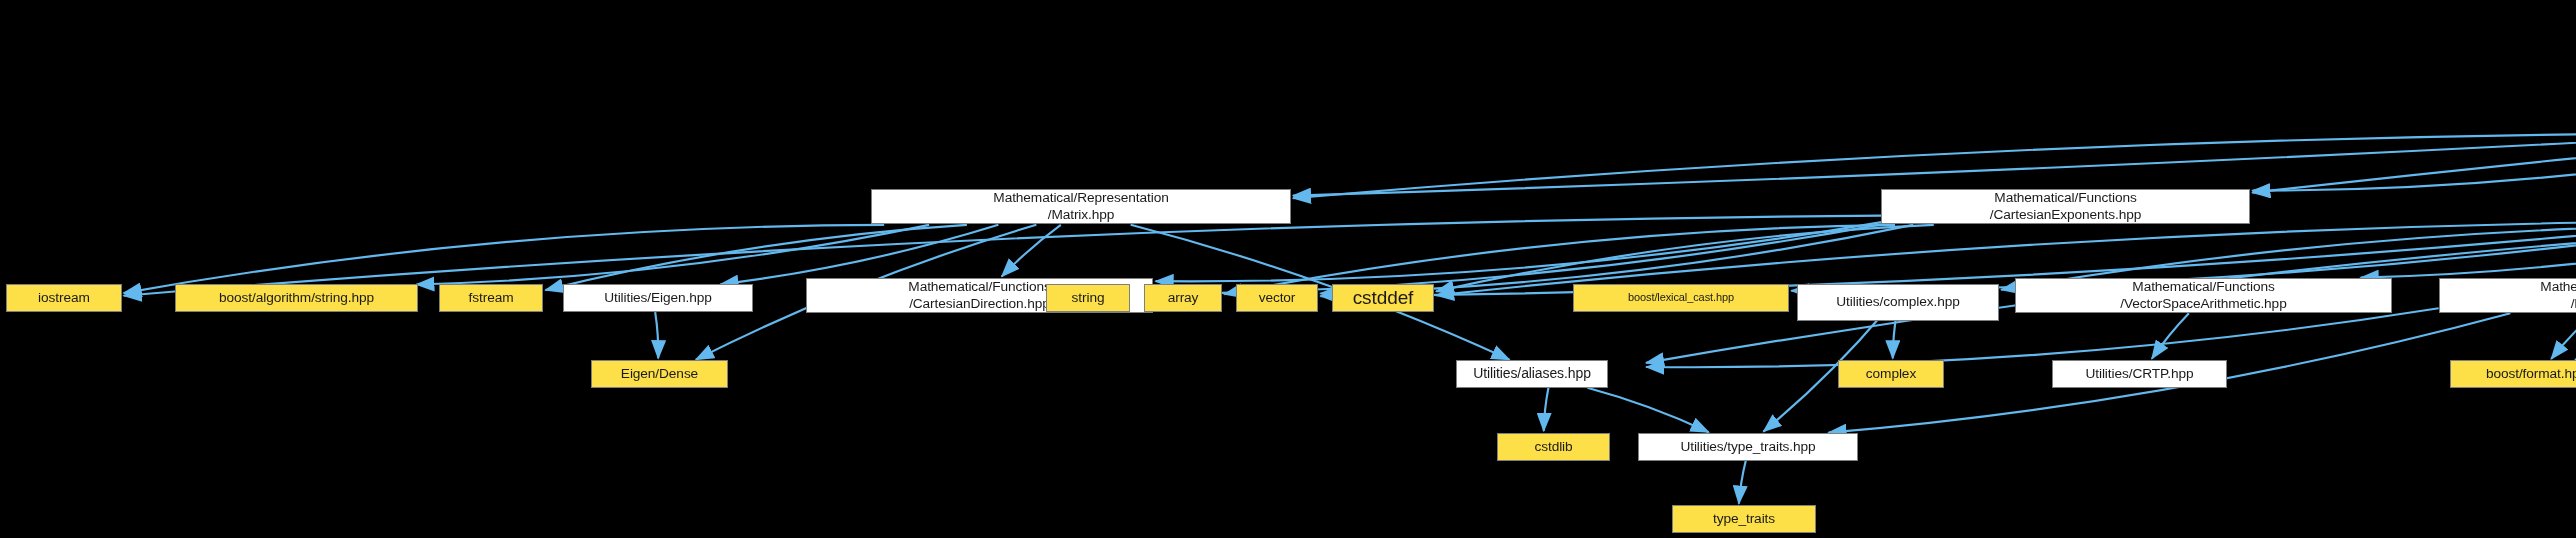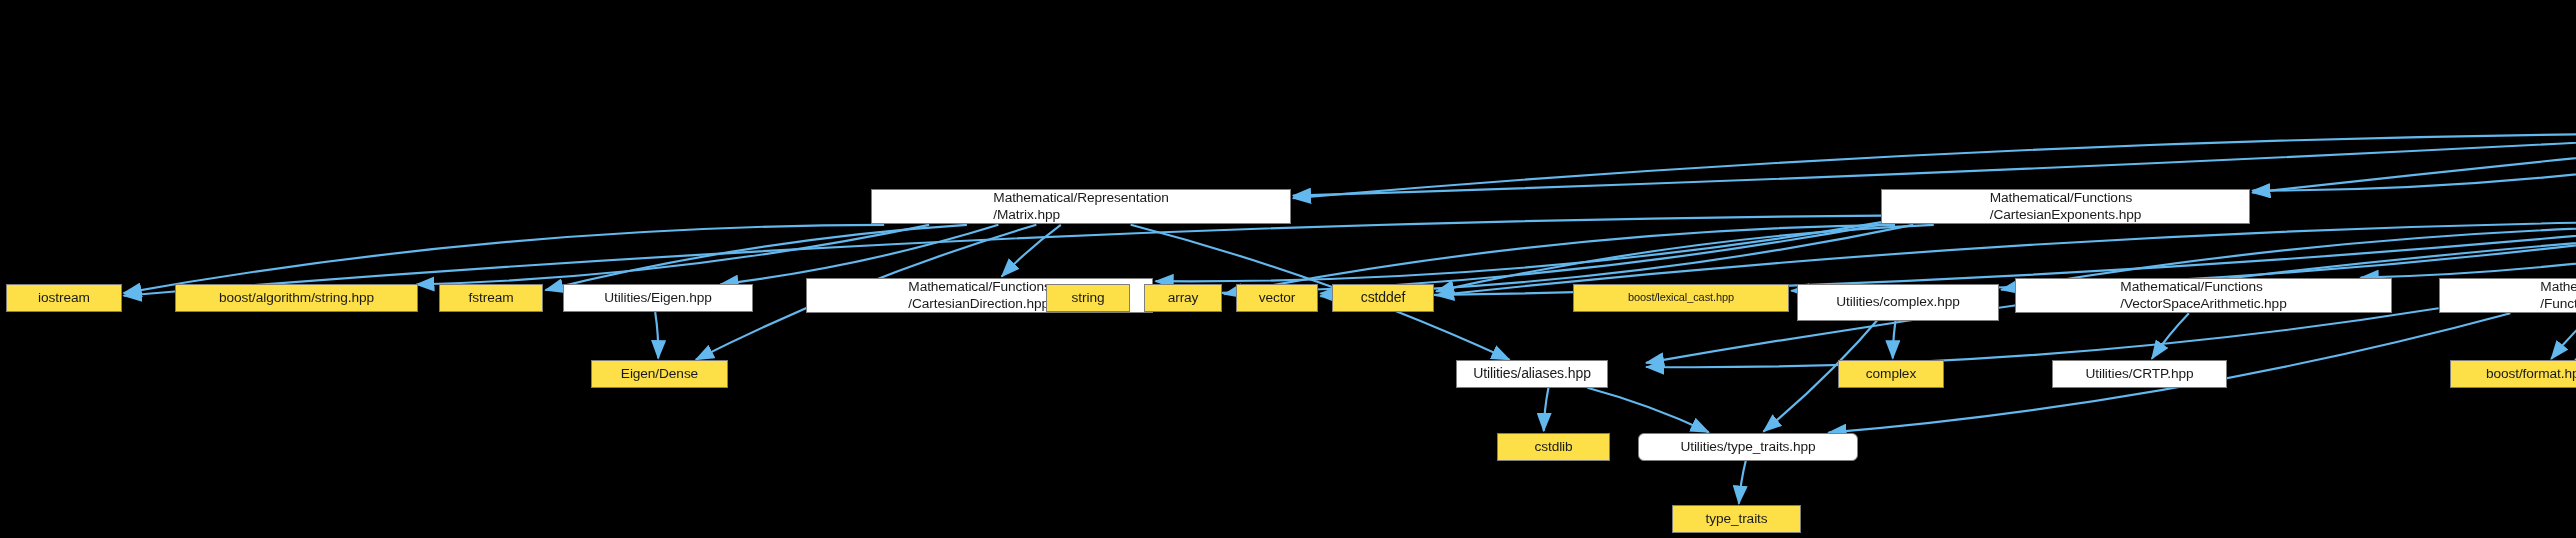--- a/index.html
+++ b/index.html
@@ -22,21 +22,21 @@
     width: 2576px;
     height: 539px;
   }
   .node {
     position: absolute;
     box-sizing: border-box;
     border: 1.6px solid #7f7f7f;
     display: flex;
     align-items: center;
     justify-content: center;
-    text-align: left;
+    text-align: center;
     color: #1a1a1a;
     line-height: 1.18;
     white-space: pre-line;
     letter-spacing: -0.1px;
     z-index: 5;
   }
   .node.gray  { background: #fde047; }
   .node.white { background: #ffffff; }
   .node-label { padding: 0 5.9px; display: block; }
 </style>
@@ -101,30 +101,30 @@
 /CartesianExponents.hpp</span></div>
       <div class="node gray" style="left: 5.9px; top: 284px; width: 116px; height: 27.5px; font-size: 13.7px;"><span class="node-label">iostream</span></div>
       <div class="node gray" style="left: 175px; top: 284px; width: 243px; height: 27.5px; font-size: 13.7px;"><span class="node-label">boost/algorithm/string.hpp</span></div>
       <div class="node gray" style="left: 439px; top: 284px; width: 104px; height: 27.5px; font-size: 13.7px;"><span class="node-label">fstream</span></div>
       <div class="node white" style="left: 563px; top: 284px; width: 190px; height: 27.5px; font-size: 13.7px;"><span class="node-label">Utilities/Eigen.hpp</span></div>
       <div class="node white" style="left: 806px; top: 278px; width: 347px; height: 35px; font-size: 13.7px;"><span class="node-label">Mathematical/Functions
 /CartesianDirection.hpp</span></div>
       <div class="node gray" style="left: 1046px; top: 284px; width: 84px; height: 27.5px; font-size: 13.7px;"><span class="node-label">string</span></div>
       <div class="node gray" style="left: 1144px; top: 284px; width: 78px; height: 27.5px; font-size: 13.7px;"><span class="node-label">array</span></div>
       <div class="node gray" style="left: 1236px; top: 284px; width: 82px; height: 27.5px; font-size: 13.7px;"><span class="node-label">vector</span></div>
-      <div class="node gray" style="left: 1332px; top: 284px; width: 102px; height: 27.5px; font-size: 14px;"><span class="node-label">cstddef</span></div>
+      <div class="node gray" style="left: 1332px; top: 284px; width: 102px; height: 27.5px; font-size: 19px;"><span class="node-label">cstddef</span></div>
       <div class="node gray" style="left: 1573px; top: 284px; width: 216px; height: 27.5px; font-size: 11px;"><span class="node-label">boost/lexical_cast.hpp</span></div>
       <div class="node white" style="left: 1797px; top: 284px; width: 202px; height: 37px; font-size: 13.7px;"><span class="node-label">Utilities/complex.hpp</span></div>
       <div class="node white" style="left: 2015px; top: 278px; width: 377px; height: 35px; font-size: 13.7px;"><span class="node-label">Mathematical/Functions
 /VectorSpaceArithmetic.hpp</span></div>
       <div class="node white" style="left: 2439px; top: 278px; width: 345px; height: 35px; font-size: 13.7px;"><span class="node-label">Mathematical/Functions
 /Function.hpp</span></div>
       <div class="node gray" style="left: 591px; top: 360px; width: 137px; height: 27.5px; font-size: 13.7px;"><span class="node-label">Eigen/Dense</span></div>
       <div class="node white" style="left: 1456px; top: 360px; width: 152px; height: 27.5px; font-size: 14px;"><span class="node-label">Utilities/aliases.hpp</span></div>
       <div class="node gray" style="left: 1838px; top: 360px; width: 106px; height: 27.5px; font-size: 13.7px;"><span class="node-label">complex</span></div>
       <div class="node white" style="left: 2052px; top: 360px; width: 175px; height: 27.5px; font-size: 13.7px;"><span class="node-label">Utilities/CRTP.hpp</span></div>
       <div class="node gray" style="left: 2450px; top: 360px; width: 173px; height: 27.5px; font-size: 13.7px;"><span class="node-label">boost/format.hpp</span></div>
       <div class="node gray" style="left: 1497px; top: 433px; width: 113px; height: 27.5px; font-size: 13.7px;"><span class="node-label">cstdlib</span></div>
-      <div class="node white" style="left: 1638px; top: 433px; width: 220px; height: 27.5px; font-size: 13.7px; border-radius: 6px;"><span class="node-label">Utilities/type_traits.hpp</span></div>
-      <div class="node gray" style="left: 1672px; top: 505px; width: 129px; height: 27.5px; font-size: 13.7px;"><span class="node-label">type_traits</span></div>
+      <div class="node white" style="left: 1638px; top: 433px; width: 220px; height: 27.5px; font-size: 13.7px;"><span class="node-label">Utilities/type_traits.hpp</span></div>
+      <div class="node gray" style="left: 1672px; top: 505px; width: 144px; height: 27.5px; font-size: 13.7px;"><span class="node-label">type_traits</span></div>
     </div>
 </div>
 
 
 </body></html>

